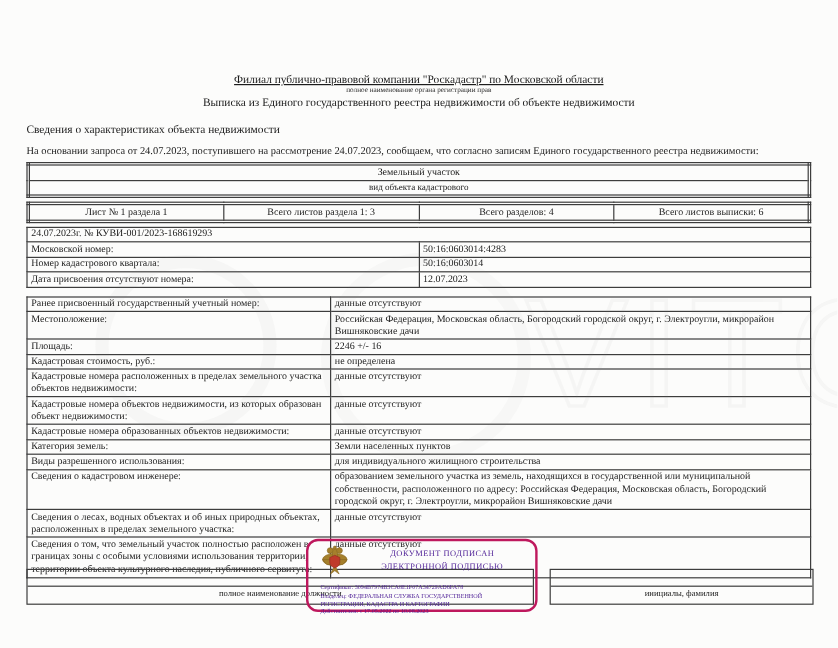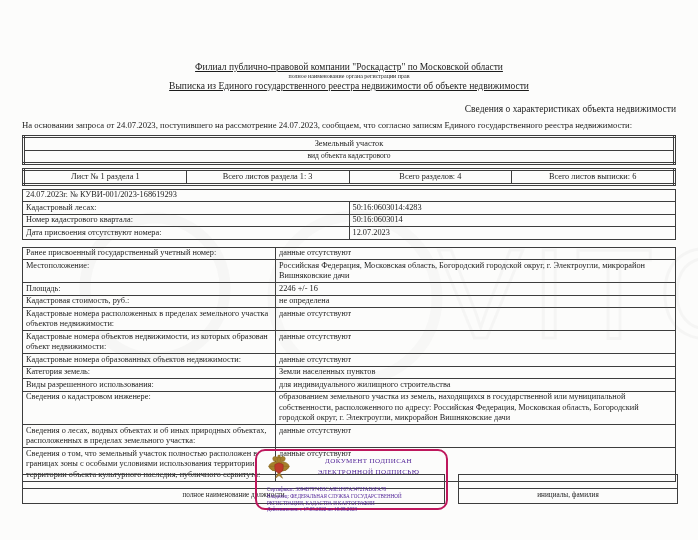--- a/index.html
+++ b/index.html
@@ -9,22 +9,22 @@
     background:#fcfcfb;
     font-family:"Liberation Serif", serif;
     color:#1c1c1c;
     overflow:hidden;
   }
   .content{position:absolute;left:22px;top:0;width:654px;margin-top:39px;}
 
   
   .org-name{margin-top:22px;text-align:center;font-size:9.5px;line-height:12px;text-decoration:underline;}
   .org-caption{text-align:center;font-size:6px;line-height:7px;color:#2a2a2a;}
-  .doc-title{text-align:center;font-size:9.5px;line-height:12px;text-decoration:underline;}
-  .section-title{margin-top:11px;text-align:right;font-size:9.5px;line-height:12px;}
+  .doc-title{text-align:center;font-size:9.5px;line-height:12px;}
+  .section-title{margin-top:11px;text-align:left;font-size:9.5px;line-height:12px;}
   .request-line{margin-top:5px;text-align:left;font-size:8.7px;line-height:11px;}
   .section-page{margin-top:1px;text-align:right;font-size:8.7px;line-height:10px;}
 
   
   table{border-collapse:collapse;width:654px;table-layout:fixed;}
   td{font-size:8.3px;line-height:10.5px;padding:0.5px 3px;vertical-align:top;border:1px solid #3d3d3d;font-family:Liberation Serif, serif;}
   .tbl-type{margin-top:4px;border:3px double #3d3d3d;}
   .tbl-type td{text-align:center;}
   .tbl-type .type-caption td{font-size:7.6px;}
   .tbl-sheets{margin-top:3px;border:3px double #3d3d3d;}
@@ -89,21 +89,21 @@
       </tr>
     </tbody>
       </table>
 
     <table class="tbl-cad">
       <tbody>
           <tr>
             <td colspan="2">24.07.2023г. № КУВИ-001/2023-168619293</td>
           </tr>
       <tr>
-        <td class="col-label">Кадастровый лесах:</td>
+        <td class="col-label">Московской номер:</td>
         <td>50:16:0603014:4283</td>
       </tr>
       <tr>
         <td class="col-label">Номер кадастрового квартала:</td>
         <td>50:16:0603014</td>
       </tr>
       <tr>
         <td class="col-label">Дата присвоения отсутствуют номера:</td>
         <td>12.07.2023</td>
       </tr>

